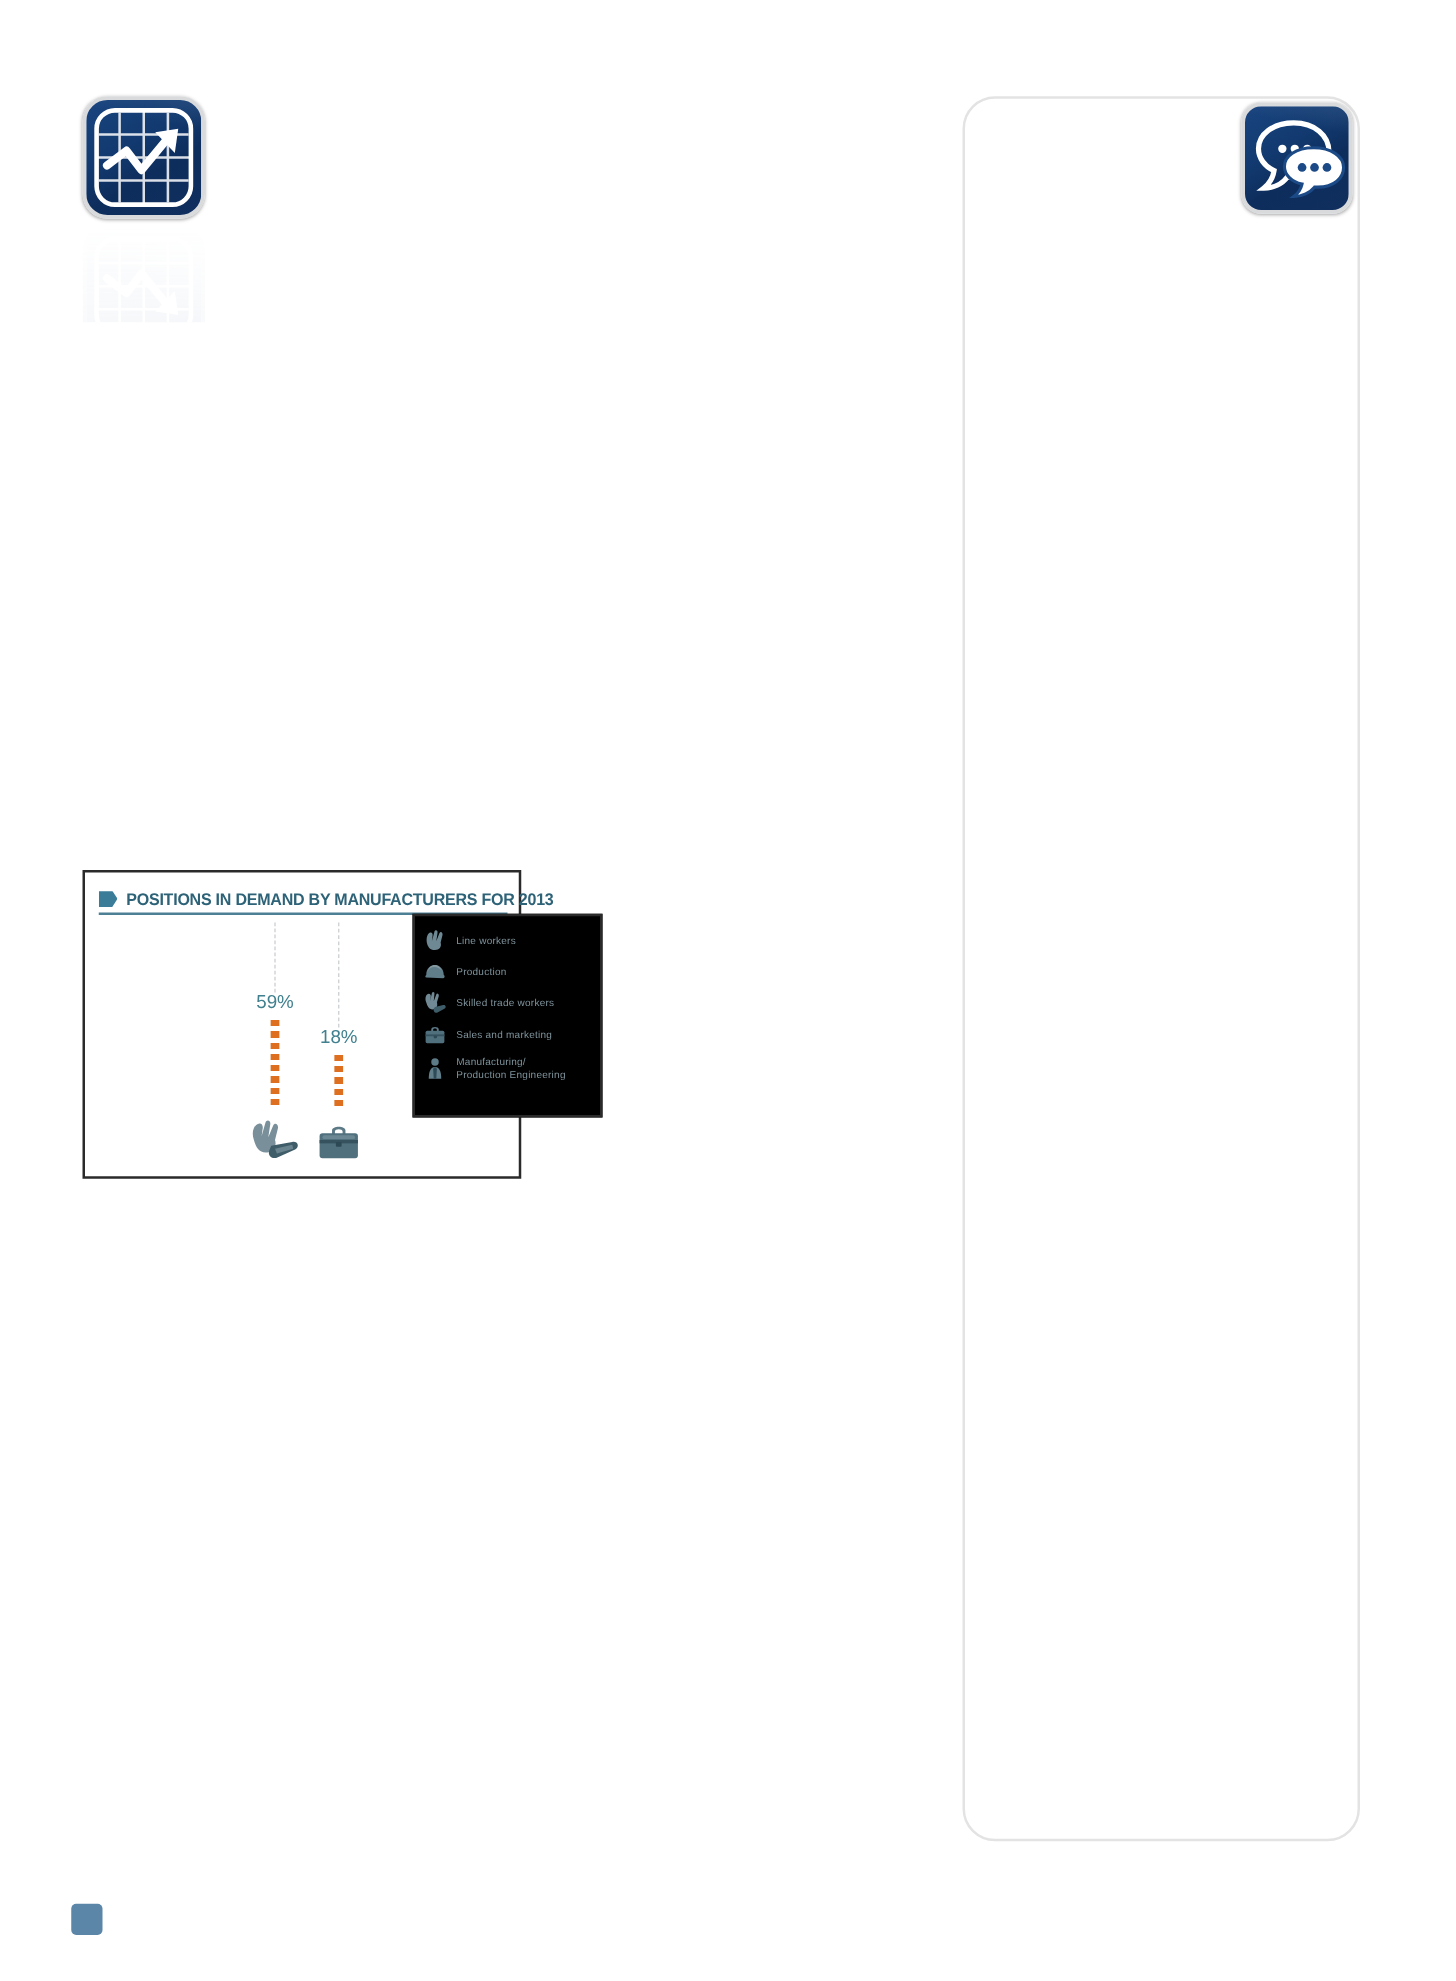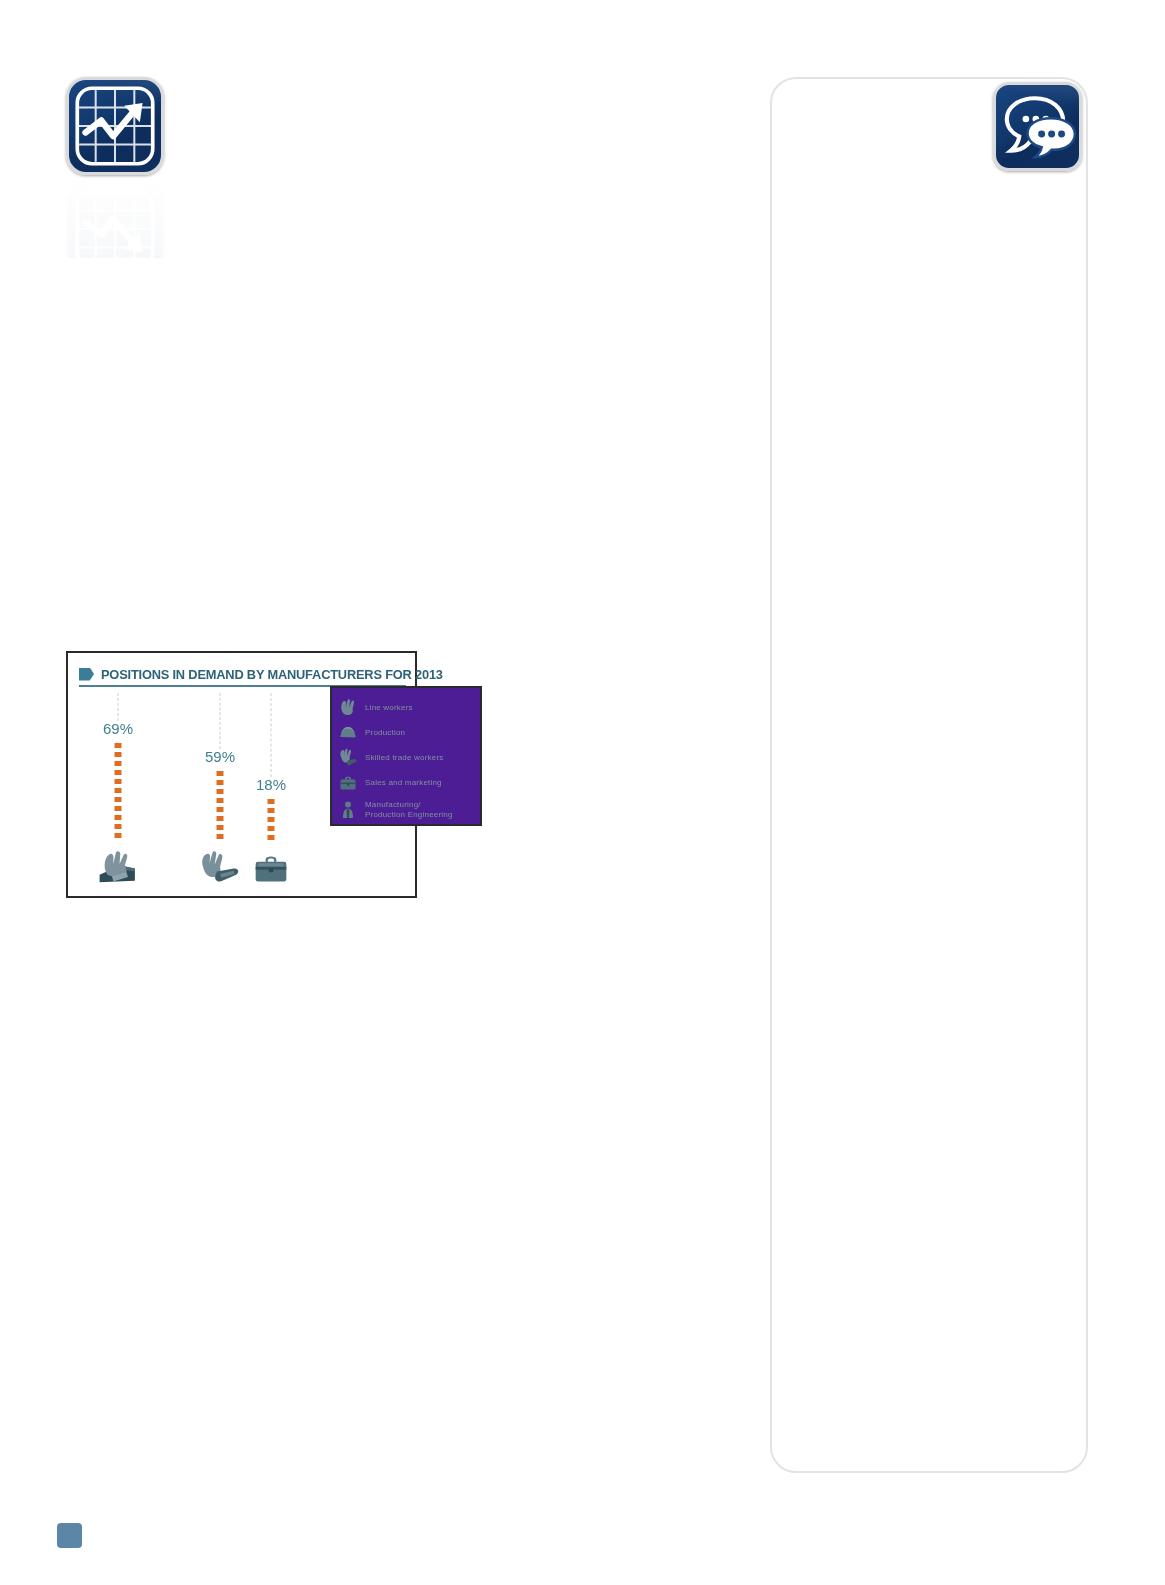--- a/index.html
+++ b/index.html
@@ -87,21 +87,21 @@
     top: 82px;
     width: 89px;
     height: 89px;
   }
   #chat-app-icon .icon-shell { border-radius: 16px; border-width: 3px; }
 
   
   #infographic {
     position: absolute;
     left: 66px;
-    top: 651px;
+    top: 696px;
     width: 351px;
     height: 247px;
     border: 2px solid #2a2a2a;
     box-sizing: border-box;
     background: #ffffff;
     padding-left: 32px;
   }
   #infographic-title-row {
     position: absolute;
     left: 11px;
@@ -187,23 +187,23 @@
     width: 46px;
     height: 42px;
   }
 
   
   #legend {
     position: absolute;
     left: 262px;
     top: 33px;
     width: 152px;
-    height: 140px;
+    height: 163px;
     border: 2px solid #2a2a2a;
-    background: #4c1d95;
+    background: #000000;
     box-sizing: border-box;
     padding: 7px 6px 6px 6px;
   }
   .legend-row {
     display: flex;
     align-items: center;
     gap: 7px;
     height: 25px;
   }
   .legend-icon {
@@ -292,34 +292,20 @@
 <div id="infographic">
 
   <div id="infographic-title-row">
     <div id="title-marker"></div>
     <div id="infographic-title">POSITIONS IN DEMAND BY MANUFACTURERS FOR 2013</div>
   </div>
   <div id="title-underline"></div>
 
   <div id="plot">
 
-    <div class="bar-col" style="left:16px;">
-      <div class="guide-line" style="top:0; height:28px;"></div>
-      <div class="pct-label" style="top:27px;">69%</div>
-      <div class="bar-dashes" style="top:50px; height:98px;"></div>
-      <div class="col-icon">
-        <svg viewBox="0 0 60 48" width="100%" height="100%">
-          <path d="M6 34 L33 22 L52 26 L52 42 L6 44 Z" fill="#2e4b58"></path>
-          <path d="M33 22 L52 26 L52 30 L33 27 Z" fill="#4b6b79"></path>
-          <path d="M14 30 C11 22 13 12 18 8 C21 5 24 7 24 11 L24 20 L27 6 C28 2 33 3 33 7 L32 20
-                   L37 9 C39 5 43 7 42 11 L39 22 L41 27 C42 32 38 36 32 36 L22 36 C18 36 15 34 14 30 Z" fill="#7e939d"></path>
-          <path d="M22 36 L41 31 L43 37 L24 43 Z" fill="#8fa3ad"></path>
-        </svg>
-      </div>
-    </div>
 
 
     <div class="bar-col" style="left:118px;">
       <div class="guide-line" style="top:0; height:56px;"></div>
       <div class="pct-label" style="top:55px;">59%</div>
       <div class="bar-dashes" style="top:78px; height:70px;"></div>
       <div class="col-icon">
         <svg viewBox="0 0 60 48" width="100%" height="100%">
           <path d="M8 24 C5 16 8 8 13 7 C16 6 18 9 17 13 L16 20 L20 6 C21 2 26 3 25 8 L23 21 L28 9
                    C30 5 34 8 33 12 L30 24 C32 30 29 36 22 37 C14 38 10 32 8 24 Z" fill="#79909b"></path>

